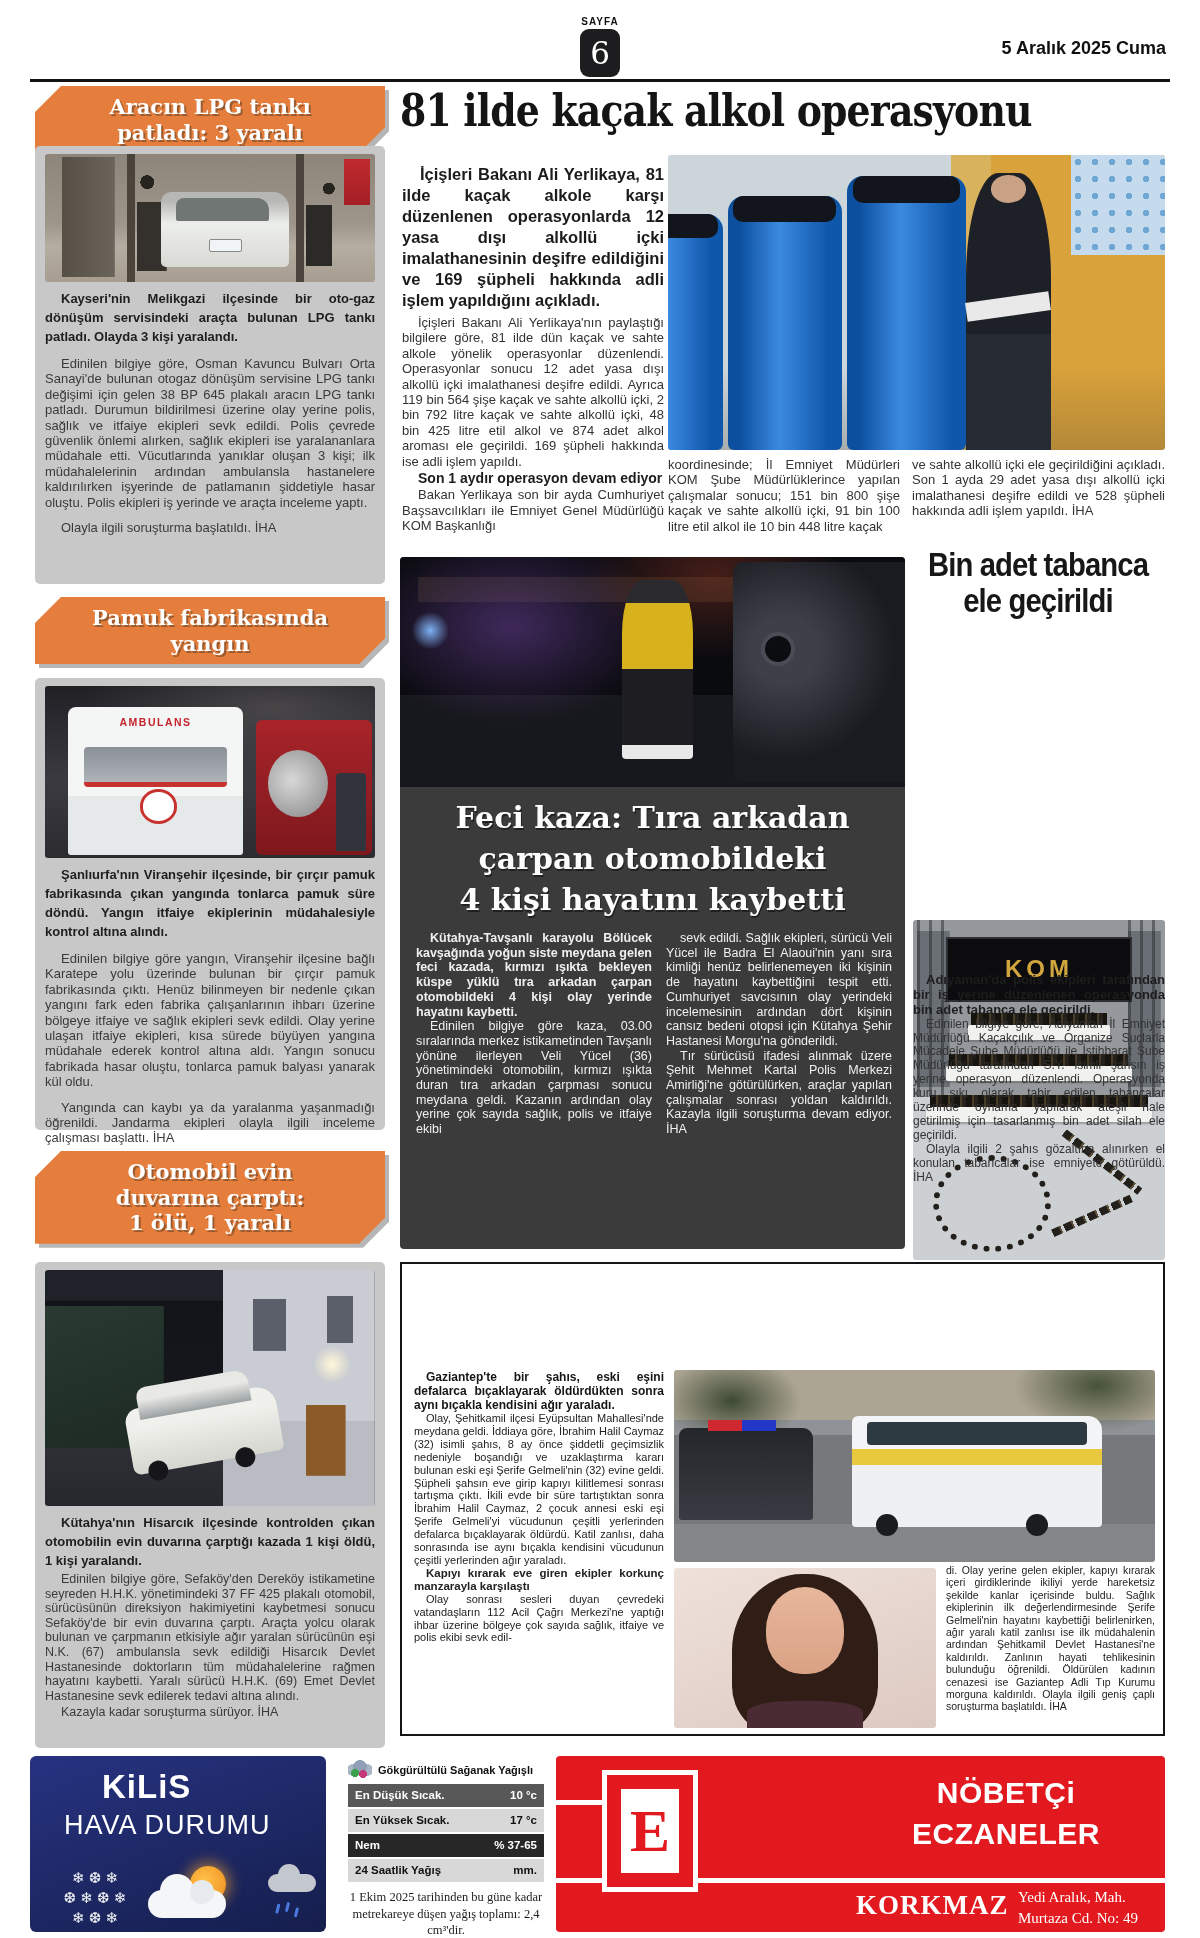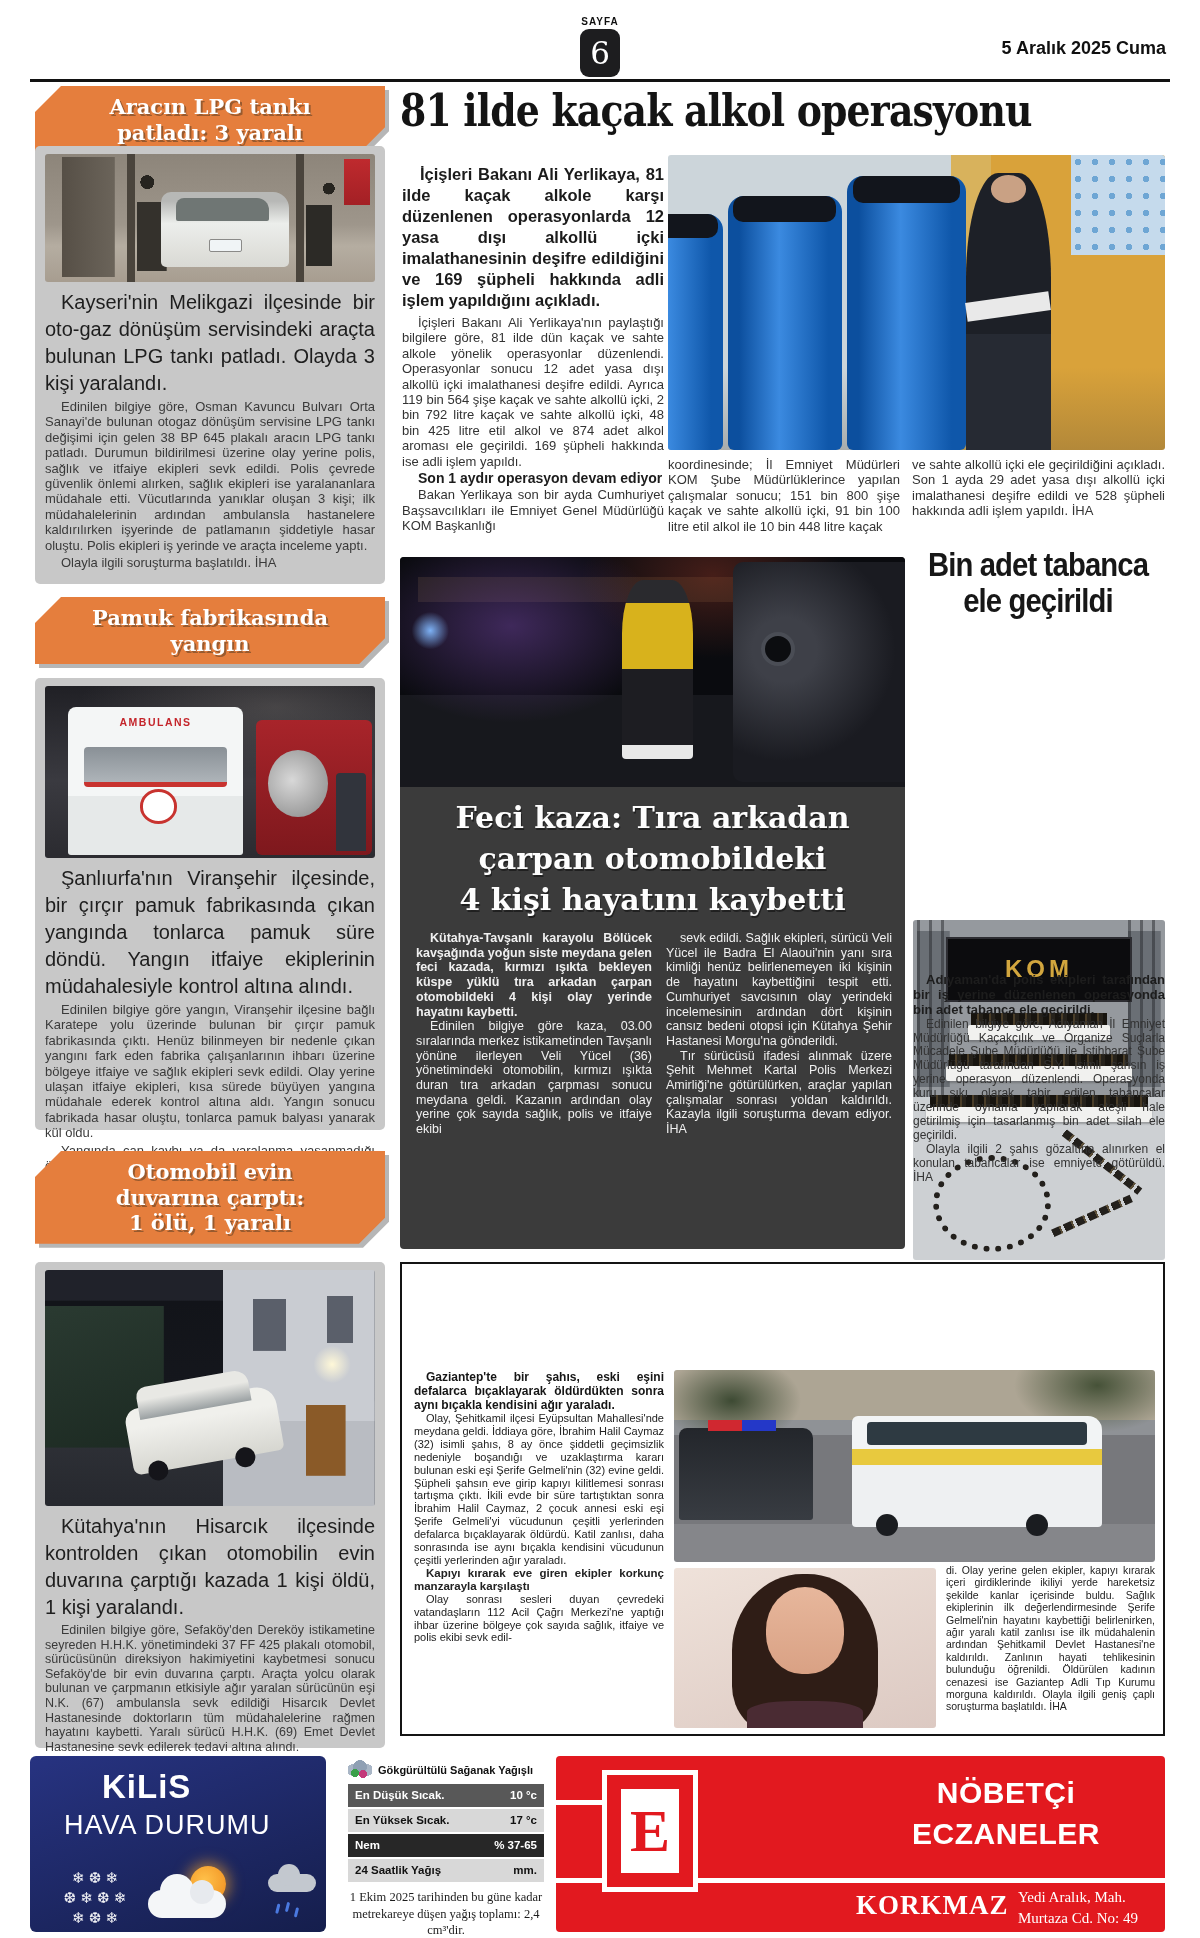--- a/index.html
+++ b/index.html
@@ -20,22 +20,22 @@
   .header-rule{left:30px;right:30px;top:79px;height:3px;background:#121212;}
 
   
   .ohead{left:35px;width:350px;filter:drop-shadow(4px 4px 0 rgba(110,110,110,.5));}
   .ohead-in{background:#e57e3d;clip-path:polygon(26px 0,100% 0,100% calc(100% - 26px),calc(100% - 26px) 100%,0 100%,0 26px);
             padding:8px 4px;text-align:center;color:#fff;font-family:"DejaVu Serif",serif;font-weight:bold;
             font-size:21px;line-height:1.22;text-shadow:2px 2px 0 rgba(90,60,35,.55);}
   
   .gbox{left:35px;width:350px;background:#c8c8c8;border-radius:5px;padding:8px 10px;box-sizing:border-box;}
   .gphoto{position:relative;width:100%;border-radius:3px;overflow:hidden;margin-bottom:7px;}
-  .g-lead{font-size:20px;line-height:27px;font-weight:normal;color:#1e1e1e;text-align:justify;text-indent:16px;}
-  .g-body{font-size:13px;line-height:15.4px;color:#3a3a3a;text-align:justify;text-indent:16px;margin-top:2px;}
+  .g-lead{font-size:13px;line-height:19px;font-weight:bold;color:#1e1e1e;text-align:justify;text-indent:16px;}
+  .g-body{font-size:13px;line-height:15.4px;color:#3a3a3a;text-align:justify;text-indent:16px;margin-top:10px;}
   .g-body3{font-size:12.5px;line-height:14.6px;color:#3a3a3a;text-align:justify;text-indent:16px;margin-top:2px;}
 
   
   .main-headline{left:400px;top:84px;font-family:"DejaVu Serif",serif;font-weight:bold;font-size:45px;
                  letter-spacing:-1px;color:#141414;white-space:nowrap;transform:scaleX(.84);transform-origin:left top;}
   .alc-lead{left:402px;top:164px;width:262px;font-size:16.5px;line-height:21px;font-weight:bold;color:#1b1b1b;
             text-align:justify;text-indent:18px;}
   .alc-col1{left:402px;top:315px;width:262px;font-size:13px;line-height:15.4px;color:#333;text-align:justify;}
   .alc-col1 p{margin:0;text-indent:16px;}
   .alc-sub{font-weight:bold;font-size:14px;color:#1c1c1c;margin:2px 0 1px;text-indent:16px;}

